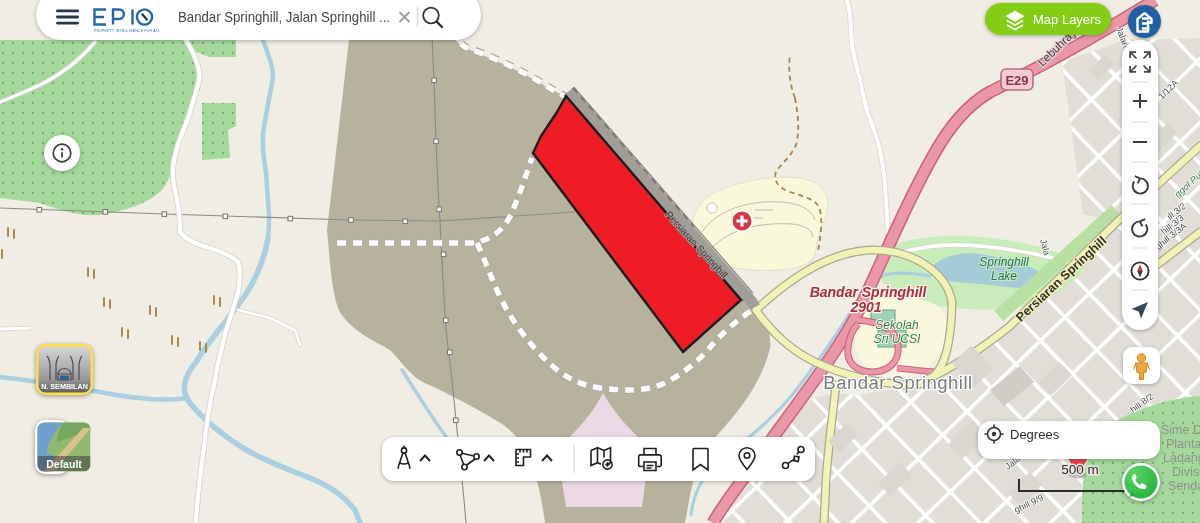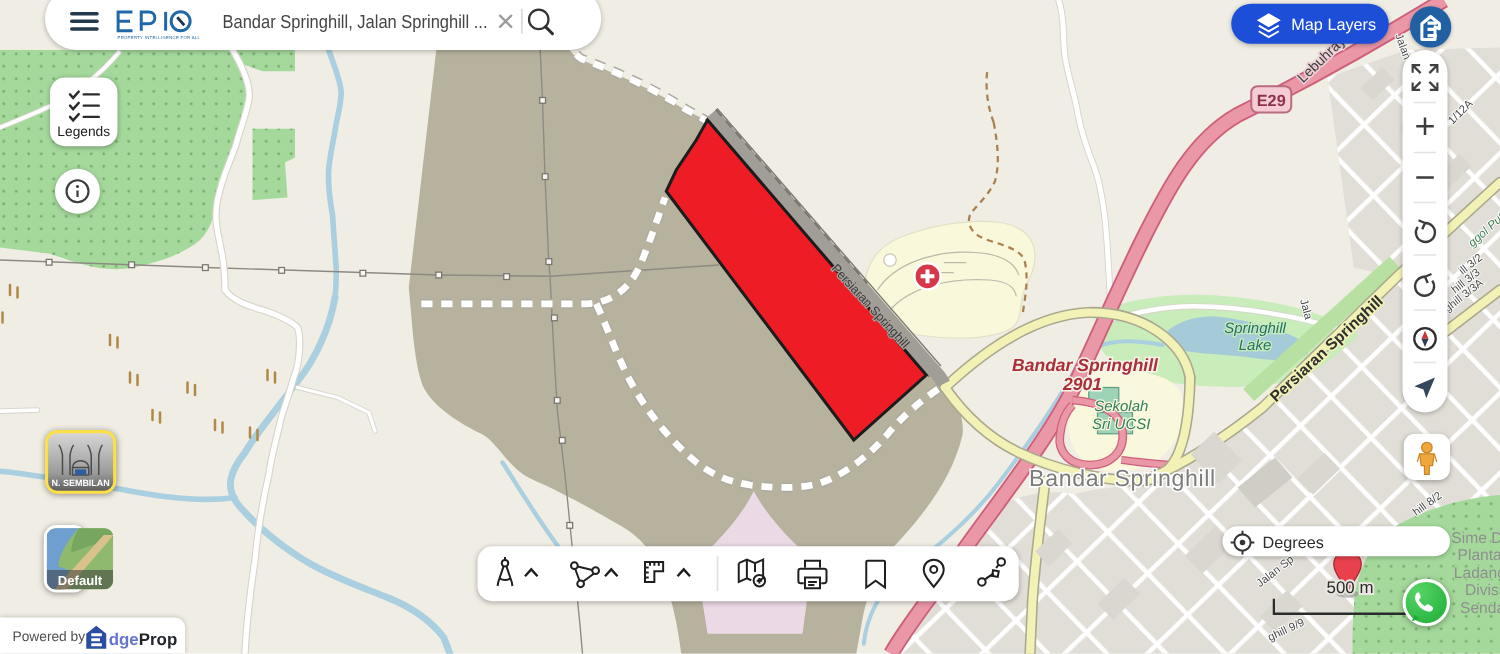--- a/index.html
+++ b/index.html
@@ -254,43 +254,30 @@
 <text x="58" y="41.5" font-size="3.4" fill="#2069a8" letter-spacing=".25" font-family="Liberation Sans,sans-serif">PROPERTY INTELLIGENCE FOR ALL</text>
 <text x="142" y="32" font-size="15" fill="#454545" font-family="Liberation Sans,sans-serif" textLength="212" lengthAdjust="spacingAndGlyphs">Bandar Springhill, Jalan Springhill ...</text>
 <path d="M364,22.5 L373,31.5 M373,22.5 L364,31.5" stroke="#9b9b9b" stroke-width="1.8" stroke-linecap="round"></path>
 <path d="M381.5,17 V37" stroke="#dcdcdc" stroke-width="1.5"></path>
 <circle cx="395" cy="25.5" r="7.8" stroke="#343434" stroke-width="1.8" fill="none"></circle>
 <path d="M400.5,31.5 L406,37" stroke="#2e2e2e" stroke-width="2.4" stroke-linecap="round"></path>
 </svg>
 </div>
 
 
-<div class="card" style="left:40px;top:62px;width:54px;height:55px;border-radius:12px">
-<svg width="54" height="55" viewBox="0 0 54 55">
-<g stroke="#2b2b2b" stroke-width="1.9" fill="none" stroke-linecap="round">
-<path d="M16,13.5 l2.5,2.8 4.5,-5"></path>
-          <path d="M16,22.5 l2.5,2.8 4.5,-5"></path>
-          <path d="M16,31.5 l2.5,2.8 4.5,-5"></path>
-<path d="M27,13.5 H39"></path>
-          <path d="M27,22.5 H39"></path>
-          <path d="M27,31.5 H39"></path>
-</g>
-<text x="27" y="47" font-size="11" fill="#222" text-anchor="middle" font-family="Liberation Sans,sans-serif">Legends</text>
-</svg>
-</div>
 
 <div class="card" style="left:44px;top:135px;width:36px;height:36px;border-radius:50%">
 <svg width="36" height="36" viewBox="0 0 36 36">
 <circle cx="18" cy="18" r="8.8" stroke="#3d3d3d" stroke-width="1.7" fill="none"></circle>
 <circle cx="18" cy="14.2" r="1.25" fill="#3d3d3d"></circle>
 <path d="M18,17.3 V22.5" stroke="#3d3d3d" stroke-width="1.8"></path>
 </svg>
 </div>
 
-<div style="position:absolute;left:985px;top:3px;width:126px;height:32px;border-radius:16px;background:#1d4ed8;box-shadow:0 1px 4px rgba(0,0,0,.3)">
+<div style="position:absolute;left:985px;top:3px;width:126px;height:32px;border-radius:16px;background:#84cc16;box-shadow:0 1px 4px rgba(0,0,0,.3)">
 <svg width="126" height="32" viewBox="0 0 126 32">
 <g fill="none" stroke="#ffffff" stroke-width="1.6">
 <path d="M22,13.2 l8,-4.6 8,4.6 -8,4.6 Z" fill="#ffffff"></path>
 <path d="M22,17.5 l8,4.6 8,-4.6"></path>
 <path d="M22,22 l8,4.6 8,-4.6"></path>
 </g>
 <text x="48" y="21" font-size="13" fill="#ffffff" font-family="Liberation Sans,sans-serif">Map Layers</text>
 </svg>
 </div>
 
@@ -335,21 +322,21 @@
 <div class="card" style="left:1123px;top:347px;width:37px;height:37px;border-radius:9px">
 <svg width="37" height="37" viewBox="0 0 37 37">
 <g fill="#efa73d" stroke="#ca8422" stroke-width="1">
 <circle cx="18.5" cy="11" r="4.2"></circle>
 <path d="M12.6,16 h11.8 l-1.4,9.5 h-2.6 v7 h-3.8 v-7 h-2.6 Z"></path>
 <path d="M12.6,16.5 l-1.8,6 m13.8,-6 l1.8,6" fill="none"></path>
 </g>
 </svg>
 </div>
 
-<div class="card" style="left:978px;top:421px;width:182px;height:24px;border-radius:13px">
+<div class="card" style="left:978px;top:421px;width:182px;height:38px;border-radius:13px">
 <svg width="182" height="26" viewBox="0 0 182 26">
 <circle cx="16" cy="13" r="6.5" stroke="#333" stroke-width="1.6" fill="none"></circle>
 <circle cx="16" cy="13" r="2.2" fill="#333"></circle>
 <path d="M16,3.5 V7 M16,19 V22.5 M6.5,13 H10 M22,13 H25.5" stroke="#333" stroke-width="1.6"></path>
 <text x="32" y="17.5" font-size="13" fill="#2d2d2d" font-family="Liberation Sans,sans-serif">Degrees</text>
 </svg>
 </div>
 
 <div style="position:absolute;left:1018px;top:458px;width:126px;height:36px">
 <svg width="126" height="36" viewBox="0 0 126 36">
@@ -441,23 +428,13 @@
 <path d="M2,2 H28 C20,12 14,20 12,30 C10,40 12,46 14,52 H2 Z" fill="#6f9fd0"></path>
 <path d="M28,2 C24,10 22,16 22,22 L56,10 L56,2 Z" fill="#77a660"></path>
 <path d="M2,30 L20,36 L16,52 L2,52 Z" fill="#6f9fd0"></path>
 <path d="M8,52 L48,8 L56,8 L18,52 Z" fill="#d9c28c"></path>
 <rect x="2.5" y="36" width="53" height="15.5" fill="#3c3c3c" opacity=".55"></rect>
 </g>
 <text x="29" y="48" font-size="10.5" font-weight="bold" fill="#ffffff" text-anchor="middle" font-family="Liberation Sans,sans-serif">Default</text>
 </svg>
 </div>
 
-<div style="position:absolute;left:0;top:494px;width:148px;height:29px;background:#fff;border-radius:0 8px 0 0;box-shadow:0 0 4px rgba(0,0,0,.2)">
-<svg width="148" height="29" viewBox="0 0 148 29">
-<text x="10" y="18.5" font-size="11" fill="#4f4f4f" font-family="Liberation Sans,sans-serif">Powered by</text>
-<g transform="translate(68,4)">
-<path d="M1,21 V9 L9,2.5 L17,9 V21 Z" fill="#2b4da0"></path>
-<path d="M5,8.5 H13.5 V11 H5 Z M5,12.5 H12 V15 H5 Z M5,16.5 H13.5 V19 H5 Z" fill="#ffffff"></path>
-</g>
-<text x="87" y="22" font-size="13.5" font-weight="bold" fill="#6674cf" font-family="Liberation Sans,sans-serif">dge<tspan fill="#21252b">Prop</tspan></text>
-</svg>
-</div>
 </div>
 
 </body></html>

